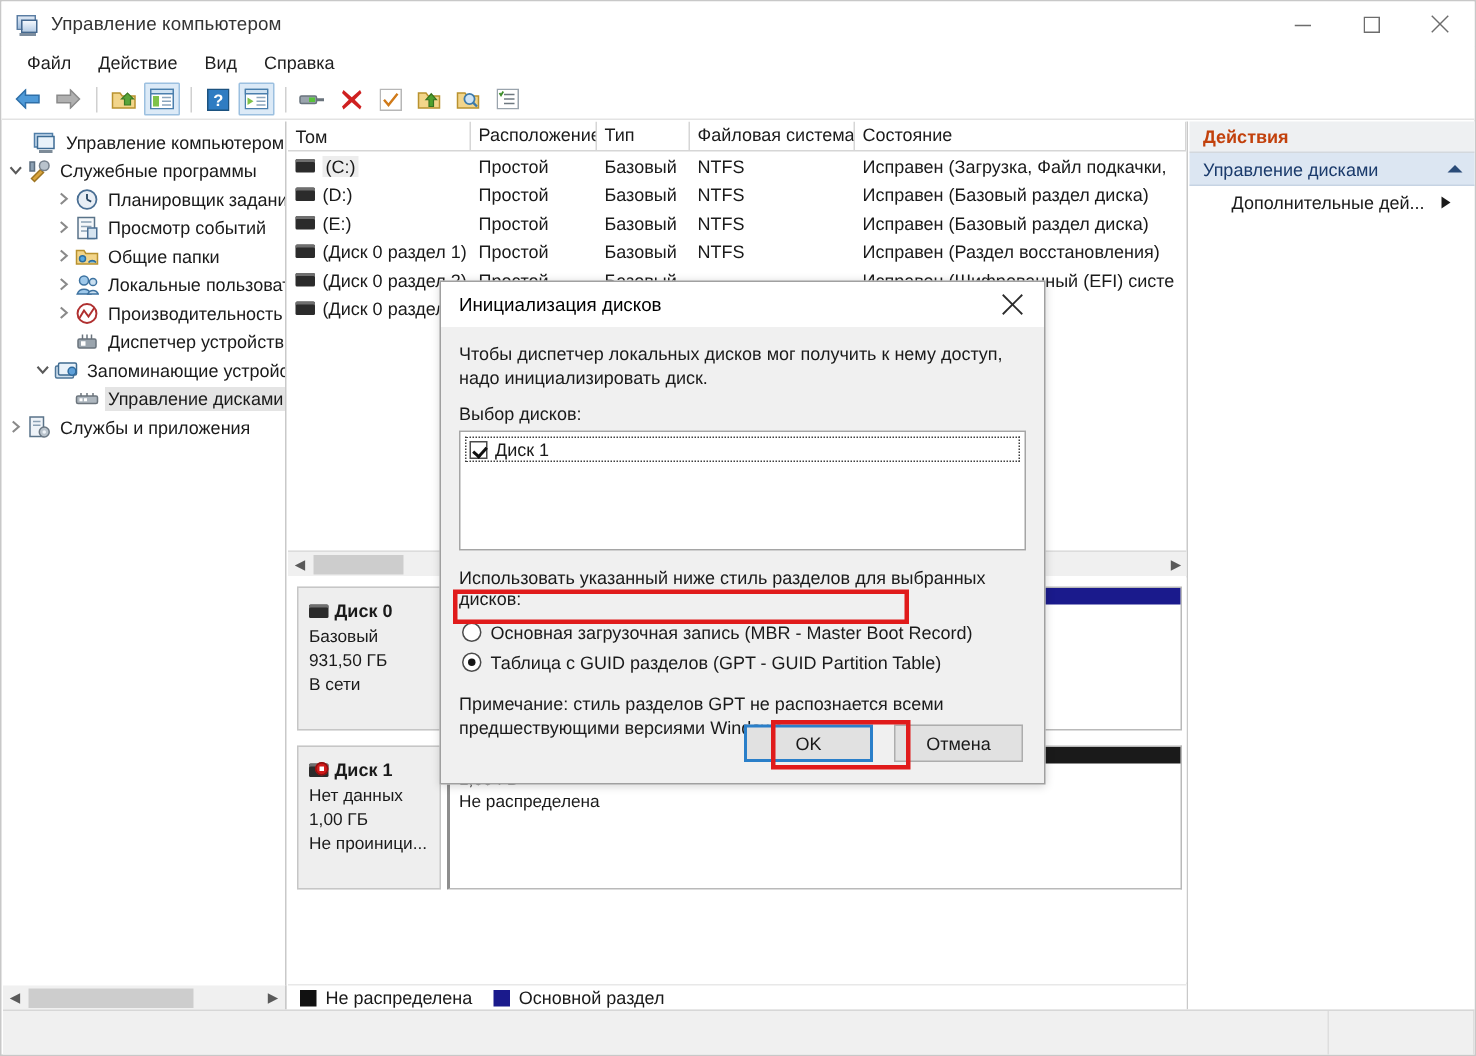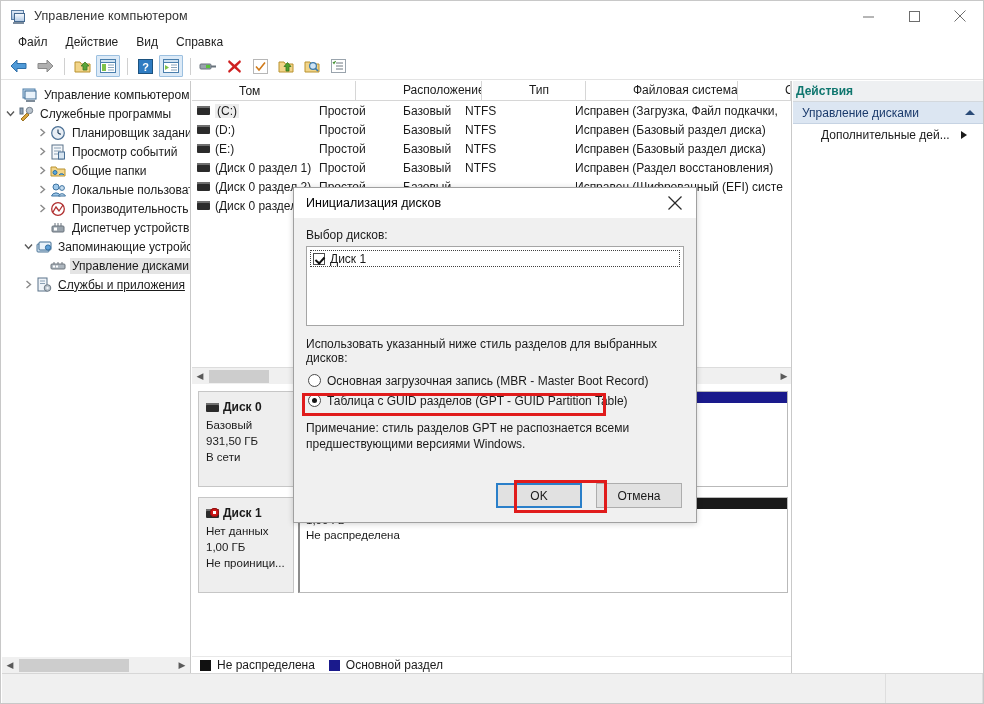--- a/index.html
+++ b/index.html
@@ -154,21 +154,21 @@
   }
   
   .vol-header {
     display: flex; height: 20px;
     background: #ffffff;
     border-bottom: 1px solid #d6d6d6;
     font-size: 12px; color: #1a1a1a;
   }
   .vol-header > div {
     border-right: 1px solid #d6d6d6;
-    padding: 2px 5px; white-space: nowrap; overflow: hidden; margin-left: 42px;
+    padding: 2px 5px; white-space: nowrap; overflow: hidden;
   }
   .vol-row {
     display: flex; height: 19px; align-items: center;
     font-size: 12px; color: #1a1a1a; white-space: nowrap;
   }
   .vol-row > div { padding: 0 5px; overflow: hidden; white-space: nowrap; }
   .vol-c0 { width: 122px; display: flex; align-items: center; }
   .vol-c1 { width: 84px; }
   .vol-c2 { width: 62px; }
   .vol-c3 { width: 110px; }
@@ -260,22 +260,22 @@
   
   .actions-pane {
     position: absolute; left: 792px; top: 80px;
     width: 190px; height: 592px;
     background: #ffffff;
   }
   .act-title {
     height: 21px; background: #eef0f2;
     border-bottom: 1px solid #d3d8dd;
     display: flex; align-items: center;
-    padding-left: 3px;
-    font-weight: bold; font-size: 12px; color: #0f766e;
+    padding-left: 9px;
+    font-weight: bold; font-size: 12px; color: #c2410c;
   }
   .act-group {
     height: 22px; background: #dce6f2;
     border-bottom: 1px solid #c6d3e3;
     display: flex; align-items: center;
     padding: 0 8px 0 9px;
     font-size: 12px; color: #1a3a6b;
   }
   .act-group .spacer { flex: 1; }
   .act-item {
@@ -648,21 +648,21 @@
           <span class="tree-ico"><svg width="16" height="16" viewBox="0 0 16 16">
               <rect x="1" y="6" width="14" height="5" rx="1" fill="#aeb7bf" stroke="#6c757d"></rect>
               <rect x="3" y="7.5" width="2" height="2" fill="#ffffff"></rect>
               <rect x="6" y="7.5" width="2" height="2" fill="#ffffff"></rect>
               <line x1="4" y1="6" x2="4" y2="4" stroke="#6c757d"></line>
               <line x1="8" y1="6" x2="8" y2="4" stroke="#6c757d"></line>
               <line x1="12" y1="6" x2="12" y2="4" stroke="#6c757d"></line>
             </svg></span>
           <span class="tree-label">Управление дисками</span>
         </div>
-        <div class="tree-row" style="padding-left: 18px; text-decoration: underline;">
+        <div class="tree-row" style="">
           <span class="tw">
             <svg width="9" height="9" viewBox="0 0 9 9">
               <path d="M2.5 1 L6.5 4.5 L2.5 8" fill="none" stroke="#8a8a8a" stroke-width="1.4"></path>
             </svg>
           </span>
           <span class="tree-ico"><svg width="16" height="16" viewBox="0 0 16 16">
               <rect x="2" y="1" width="9" height="13" fill="#eef3f8" stroke="#5a7389"></rect>
               <line x1="4" y1="4" x2="9" y2="4" stroke="#8aa0b4"></line>
               <line x1="4" y1="6.5" x2="9" y2="6.5" stroke="#8aa0b4"></line>
               <circle cx="11.5" cy="11" r="3.3" fill="#b9c3cc" stroke="#6b7884"></circle>
@@ -841,20 +841,21 @@
     <div class="dlg-title">
       <span>Инициализация дисков</span>
       <div class="dlg-close">
         <svg width="14" height="14" viewBox="0 0 14 14">
             <line x1="0.5" y1="0.5" x2="13.5" y2="13.5" stroke="#2b2b2b" stroke-width="1.2"></line>
             <line x1="13.5" y1="0.5" x2="0.5" y2="13.5" stroke="#2b2b2b" stroke-width="1.2"></line>
           </svg>
       </div>
     </div>
     <div class="dlg-body">
+      <div class="dlg-p">Чтобы диспетчер локальных дисков мог получить к нему доступ, надо инициализировать диск.</div>
       <div class="dlg-lbl">Выбор дисков:</div>
       <div class="disk-listbox">
         <div class="lb-item">
           <span class="cbx"></span>
           <span>Диск 1</span>
         </div>
       </div>
       <div class="dlg-lbl" style="margin-bottom:6px">Использовать указанный ниже стиль разделов для выбранных дисков:</div>
 
       <div class="radio-line">

